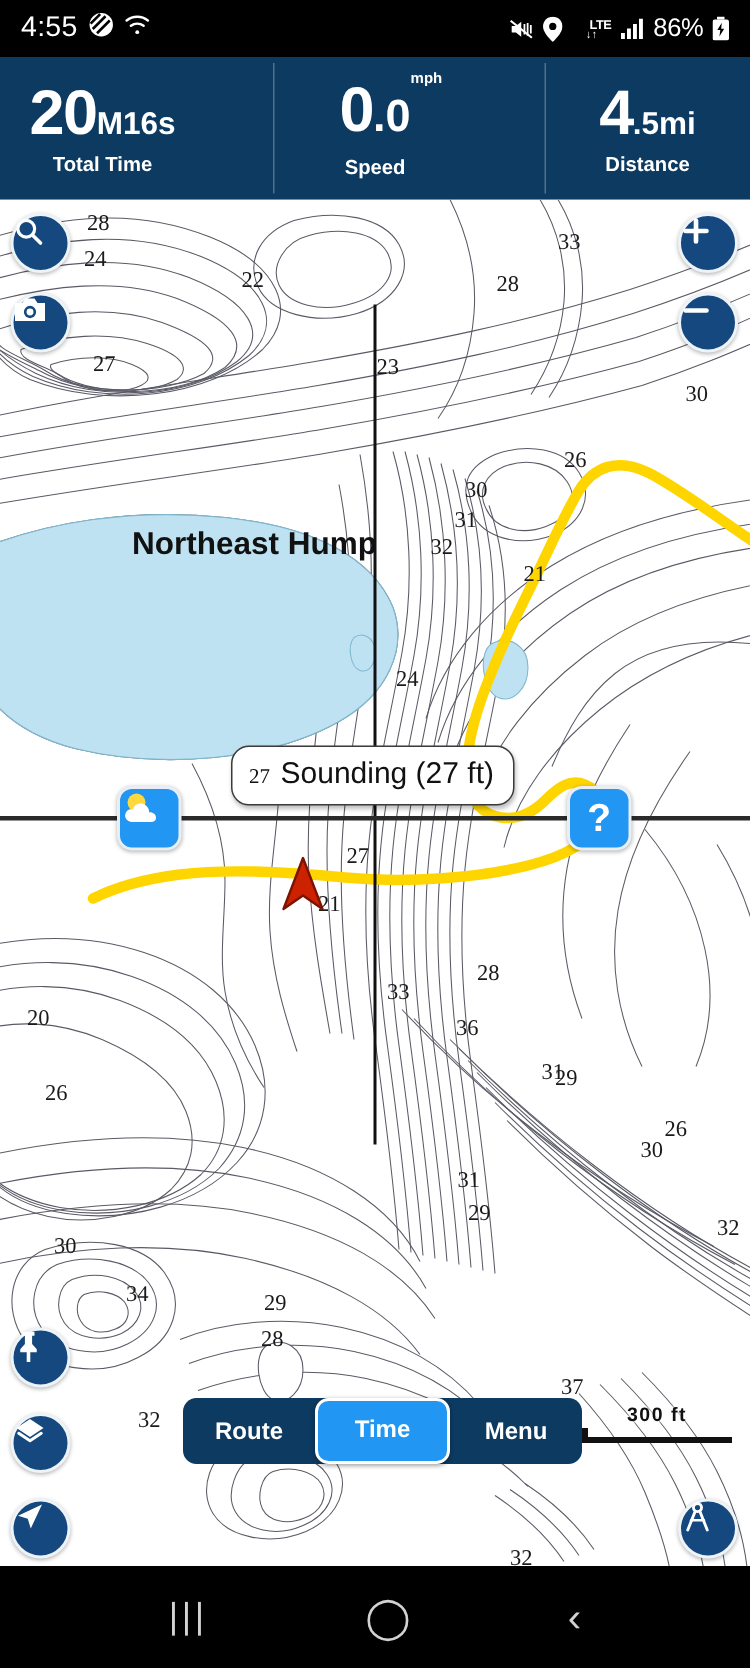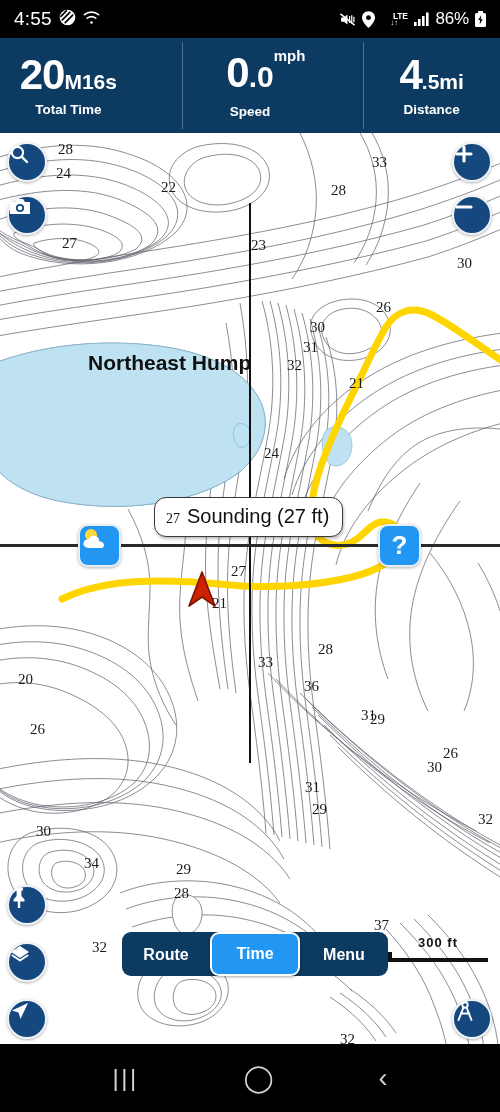--- a/index.html
+++ b/index.html
@@ -40,21 +40,21 @@
   .stat-val { display: flex; align-items: baseline; line-height: 1; }
   .big { font-size: 42px; font-weight: 700; letter-spacing: -1px; }
   .sml { font-size: 21px; font-weight: 700; }
   .stat-label { font-size: 13.5px; font-weight: 700; margin-top: 7px; }
   
   .s-time .stat-label { margin-top: 6px; }
   
   .s-speed .stat-val { position: relative; }
   .s-speed .unit-top {
     position: absolute; left: 100%; top: -4px;
-    font-size: 15px; font-weight: 700; line-height: 1;
+    font-size: 10px; font-weight: 700; line-height: 1;
   }
   .s-speed .dec { font-size: 30px; font-weight: 700; }
   .s-speed .stat-label { margin-top: 10px; }
   .s-dist .stat-label { margin-top: 6px; }
 
   
   .map {
     position: absolute; top: 133px; left: 0; width: 500px; height: 911px;
     background: #ffffff; overflow: hidden;
   }

